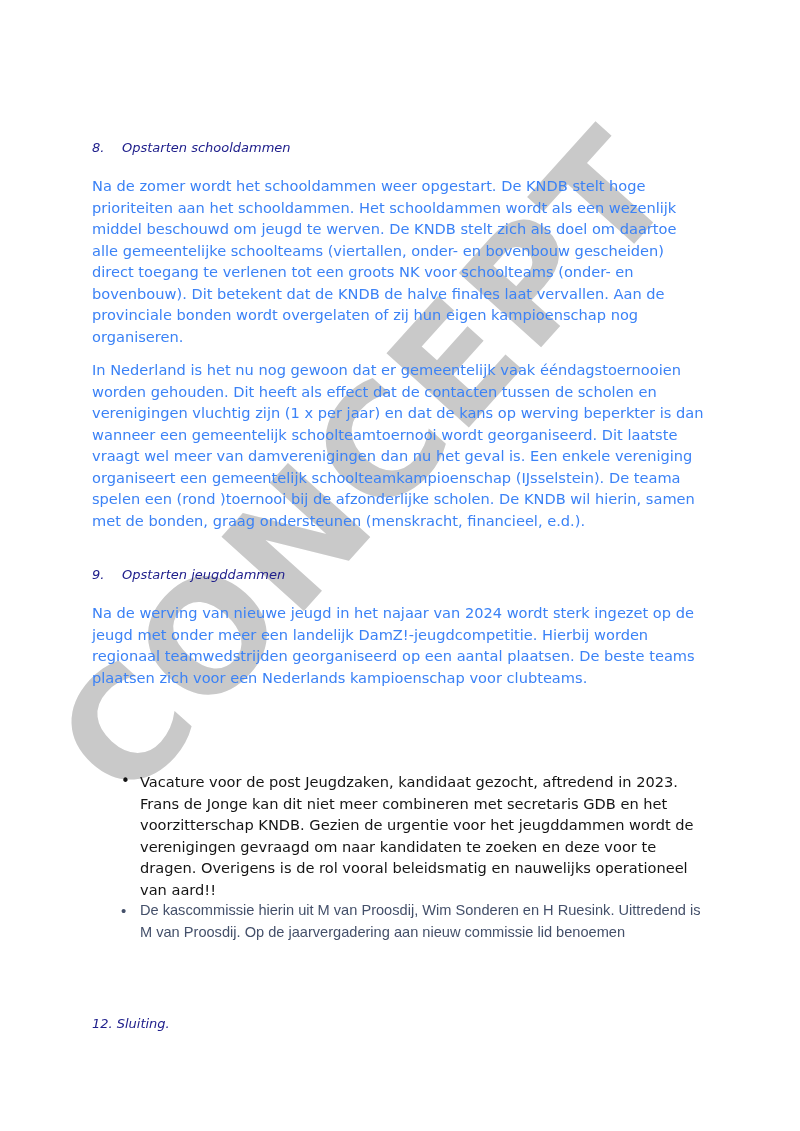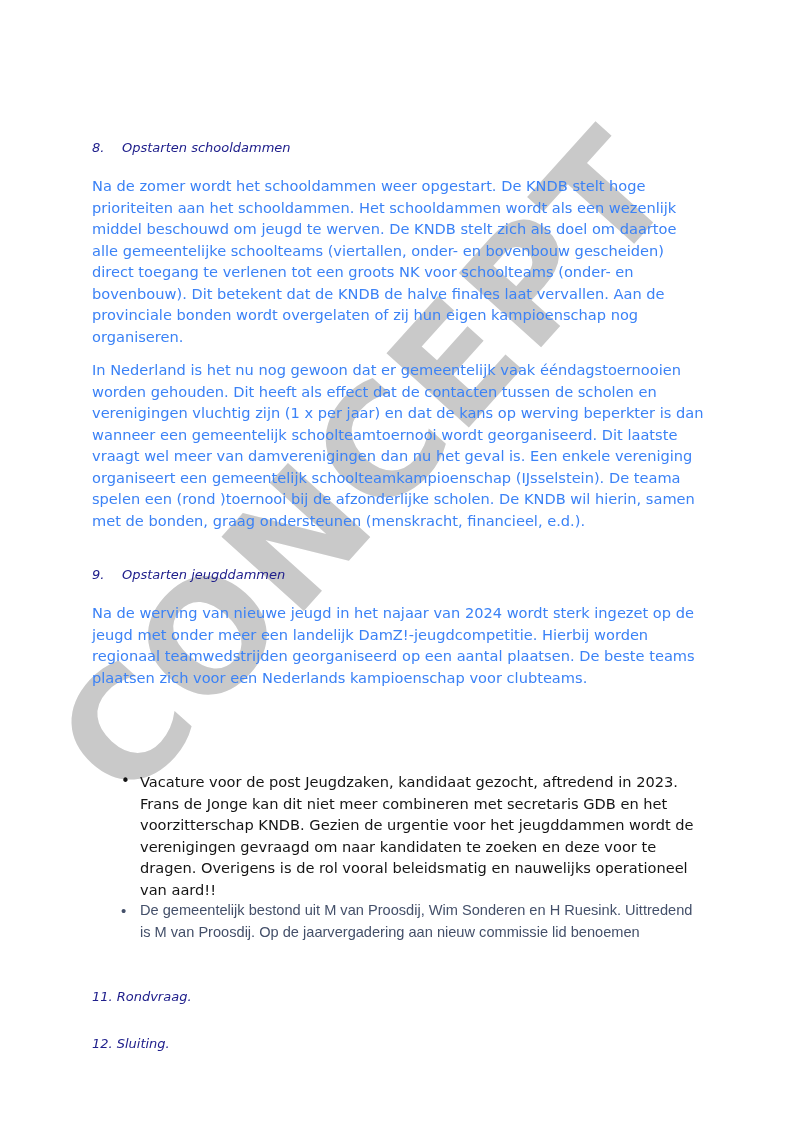--- a/index.html
+++ b/index.html
@@ -150,25 +150,24 @@
     <div class="gap-sm"></div>
 
 
     <div class="gap-xxl"></div>
 
 
     <div class="gap-lg"></div>
 
     <ul class="bullets">
       <li class="bullet-a"><span class="dot">•</span><span>Vacature voor de post Jeugdzaken, kandidaat gezocht, aftredend in 2023. Frans de Jonge kan dit niet meer combineren met secretaris GDB en het voorzitterschap KNDB. Gezien de urgentie voor het jeugddammen wordt de verenigingen gevraagd om naar kandidaten te zoeken en deze voor te dragen. Overigens is de rol vooral beleidsmatig en nauwelijks operationeel van aard!!</span></li>
-      <li class="bullet-b"><span class="dot">•</span><span>De gemeentelijk bestond uit M van Proosdij, Wim Sonderen en H Ruesink. Uittredend is M van Proosdij. Op de jaarvergadering aan nieuw commissie lid benoemen</span></li>
+      <li class="bullet-b"><span class="dot">•</span><span>De kascommissie hierin uit M van Proosdij, Wim Sonderen en H Ruesink. Uittredend is M van Proosdij. Op de jaarvergadering aan nieuw commissie lid benoemen</span></li>
     </ul>
 
     <div class="gap-xxl"></div>
 
-    <p class="heading plain"><span class="num">11.</span><span>Rondvraag.</span></p>
 
     <div class="gap-lg"></div>
 
     <p class="heading plain"><span class="num">12.</span><span>Sluiting.</span></p>
 
   </div>
 </div>
 
 </body></html>

